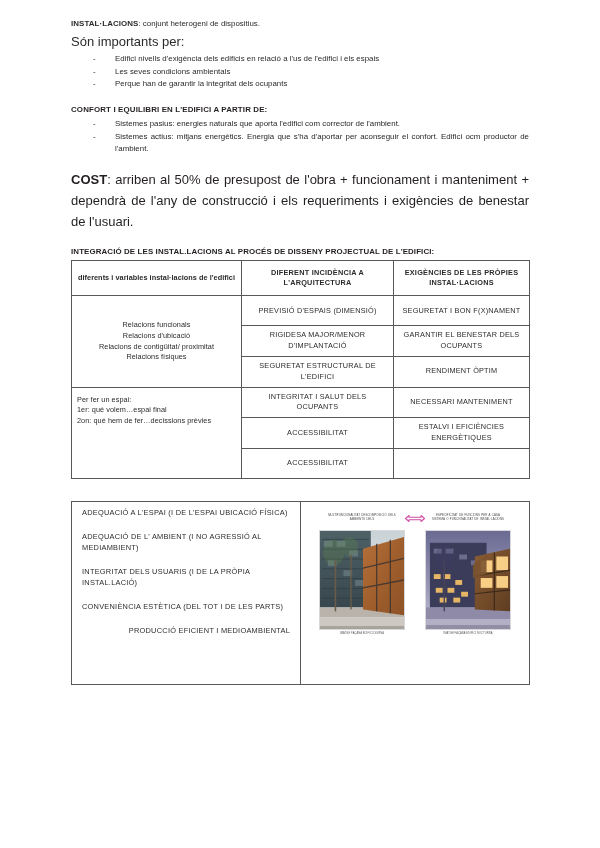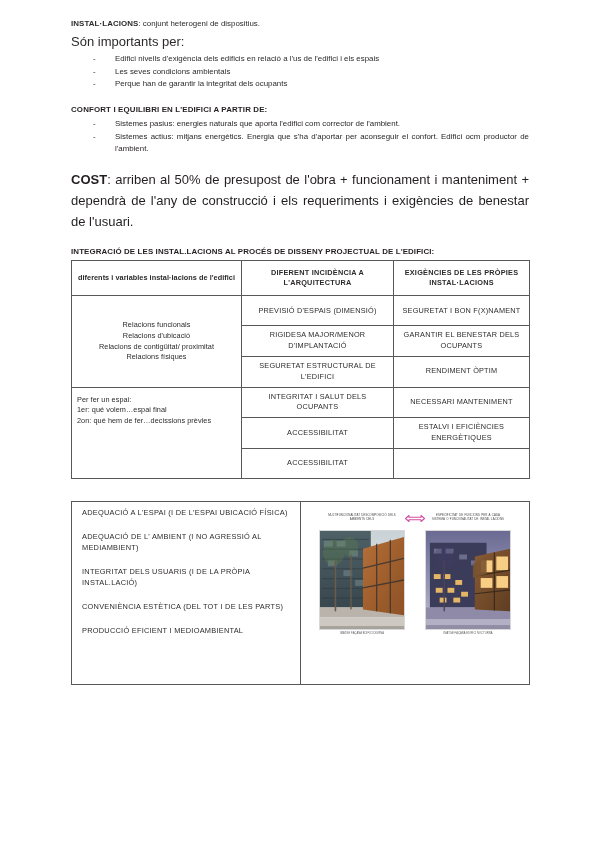--- a/index.html
+++ b/index.html
@@ -178,21 +178,21 @@
     margin: 0;
     padding: 0;
     list-style: none;
   }
   .t2-list li {
     font-size: 7.4px;
     line-height: 1.5;
     letter-spacing: 0.25px;
     margin-bottom: 13px;
   }
-  .t2-list li:last-child { margin-bottom: 8px; }
+  .t2-list li:last-child { margin-bottom: 8px; text-align: right; }
 
   .media-cell { padding: 7px 6px 10px 6px; }
 
   .media-caption-row {
     display: flex;
     align-items: center;
     justify-content: center;
     gap: 5px;
     margin-bottom: 6px;
     margin-top: 2px;

